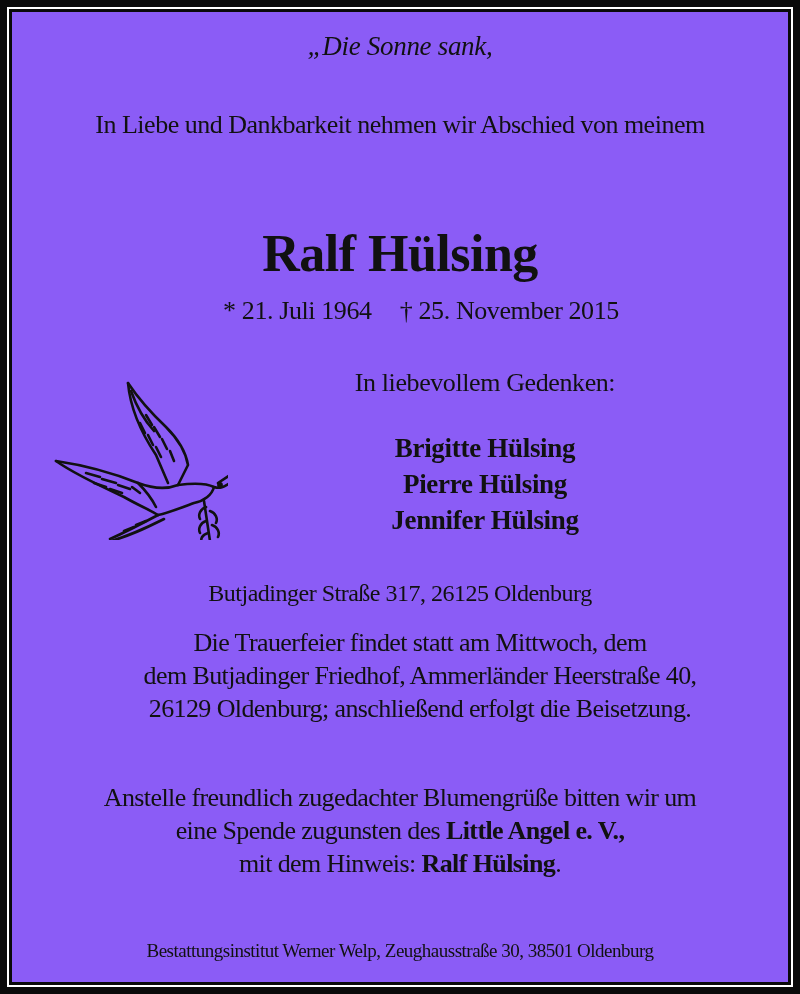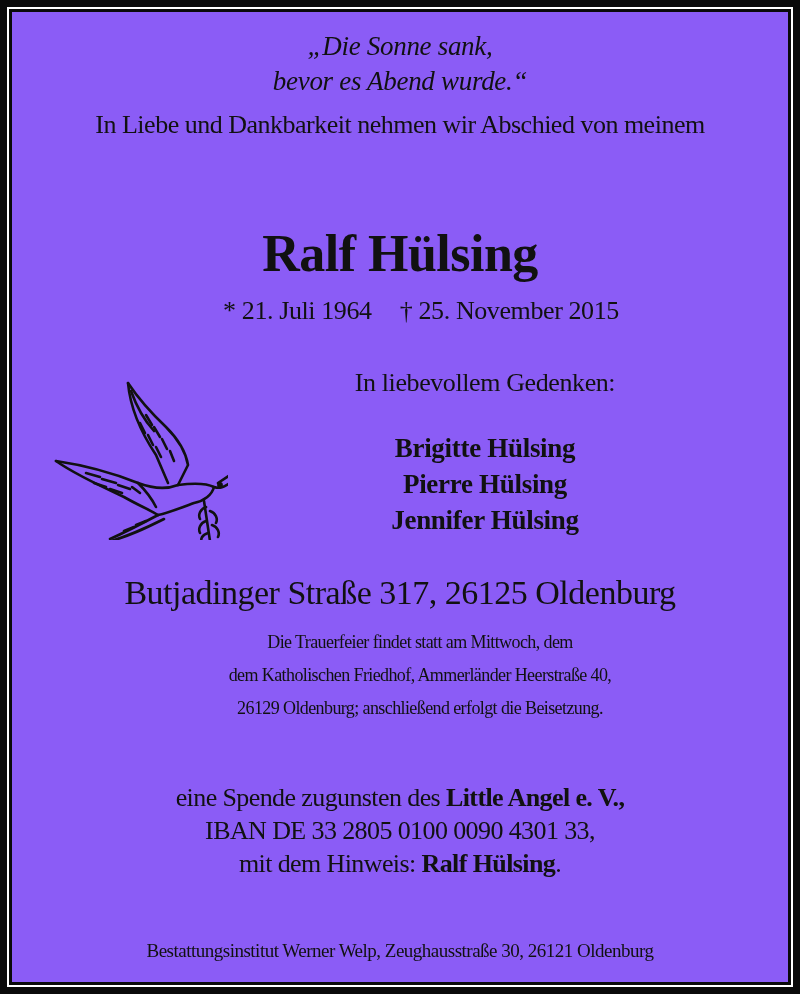--- a/index.html
+++ b/index.html
@@ -19,36 +19,35 @@
     }
     .abs { position: absolute; left: 0; right: 0; text-align: center; white-space: nowrap; }
     .quote { top: 17px; font-style: italic; font-size: 27px; line-height: 35px; letter-spacing: -0.3px; }
     .intro { top: 96px; font-size: 26px; line-height: 33px; letter-spacing: -0.5px; }
     .name { top: 212px; font-size: 52px; font-weight: bold; line-height: 60px; letter-spacing: -0.5px; }
     .dates { top: 283px; font-size: 26px; line-height: 32px; letter-spacing: -0.4px; margin-left: 42px; }
     .dates .gap { display: inline-block; width: 22px; }
     .dove { position: absolute; left: 16px; top: 353px; width: 200px; height: 175px; }
     .gedenken { top: 355px; left: 170px; font-size: 26px; line-height: 32px; letter-spacing: -0.4px; }
     .family { top: 418px; left: 170px; font-size: 27px; font-weight: bold; line-height: 36px; letter-spacing: -0.3px; }
-    .address { top: 565px; font-size: 34px; line-height: 32px; letter-spacing: -0.5px; }
-    .ceremony { top: 614px; font-size: 18px; line-height: 33px; letter-spacing: -0.6px; padding-left: 40px; }
+    .address { top: 565px; font-size: 24px; line-height: 32px; letter-spacing: -0.5px; }
+    .ceremony { top: 614px; font-size: 26px; line-height: 33px; letter-spacing: -0.6px; padding-left: 40px; }
     .donation { top: 769px; font-size: 26px; line-height: 33px; letter-spacing: -0.6px; }
     .donation b { font-weight: bold; margin-top: 9px; }
     .undertaker { top: 927px; font-size: 19px; line-height: 24px; letter-spacing: -0.5px; }
   </style>
 </head>
 <body>
 
 <div class="frame-outer">
   <div class="frame-gap">
     <div class="frame-inner">
 
       <div class="abs quote">
         <div>„Die Sonne sank,</div>
-        <div>bevor es Abend wurde.“</div>
       </div>
 
       <div class="abs intro">
         <div>In Liebe und Dankbarkeit nehmen wir Abschied von meinem</div>
       </div>
 
       <div class="abs name">Ralf Hülsing</div>
 
       <div class="abs dates">
         <span>*</span>
@@ -88,27 +87,27 @@
       <div class="abs family">
         <div>Brigitte Hülsing</div>
         <div>Pierre Hülsing</div>
         <div>Jennifer Hülsing</div>
       </div>
 
       <div class="abs address">Butjadinger Straße 317, 26125 Oldenburg</div>
 
       <div class="abs ceremony">
         <div>Die Trauerfeier findet statt am Mittwoch, dem</div>
-        <div>dem Katholischen Friedhof, Ammerländer Heerstraße 40,</div>
+        <div>dem Butjadinger Friedhof, Ammerländer Heerstraße 40,</div>
         <div>26129 Oldenburg; anschließend erfolgt die Beisetzung.</div>
       </div>
 
       <div class="abs donation">
+        <div>Anstelle freundlich zugedachter Blumengrüße bitten wir um</div>
         <div><span>eine Spende zugunsten des </span><b>Little Angel e. V.,</b></div>
-        <div>IBAN DE 33 2805 0100 0090 4301 33,</div>
         <div><span>mit dem Hinweis: </span><b>Ralf Hülsing</b><span>.</span></div>
       </div>
 
-      <div class="abs undertaker">Bestattungsinstitut Werner Welp, Zeughausstraße 30, 26121 Oldenburg</div>
+      <div class="abs undertaker">Bestattungsinstitut Werner Welp, Zeughausstraße 30, 38501 Oldenburg</div>
 
     </div>
   </div>
 </div>
 
 </body></html>

